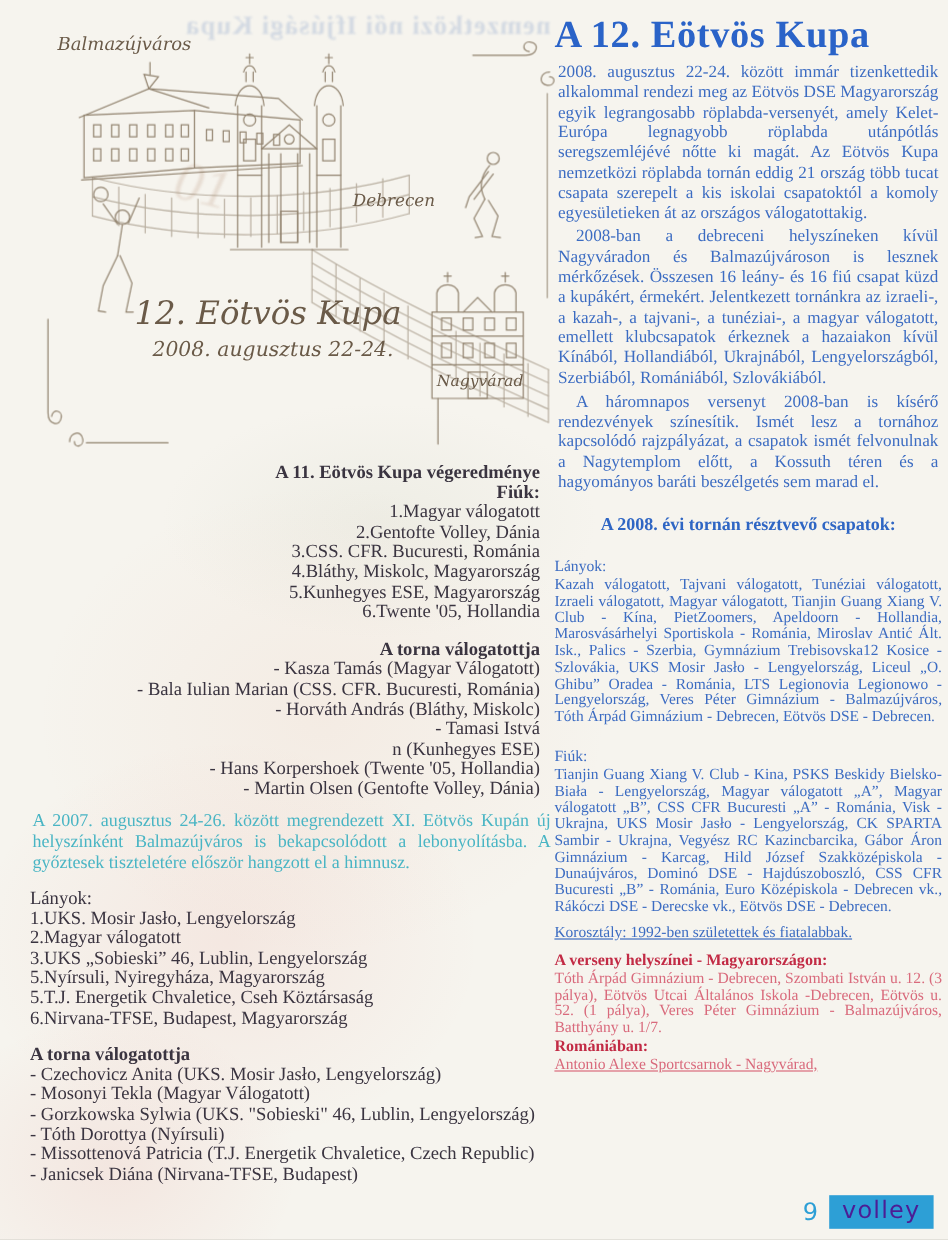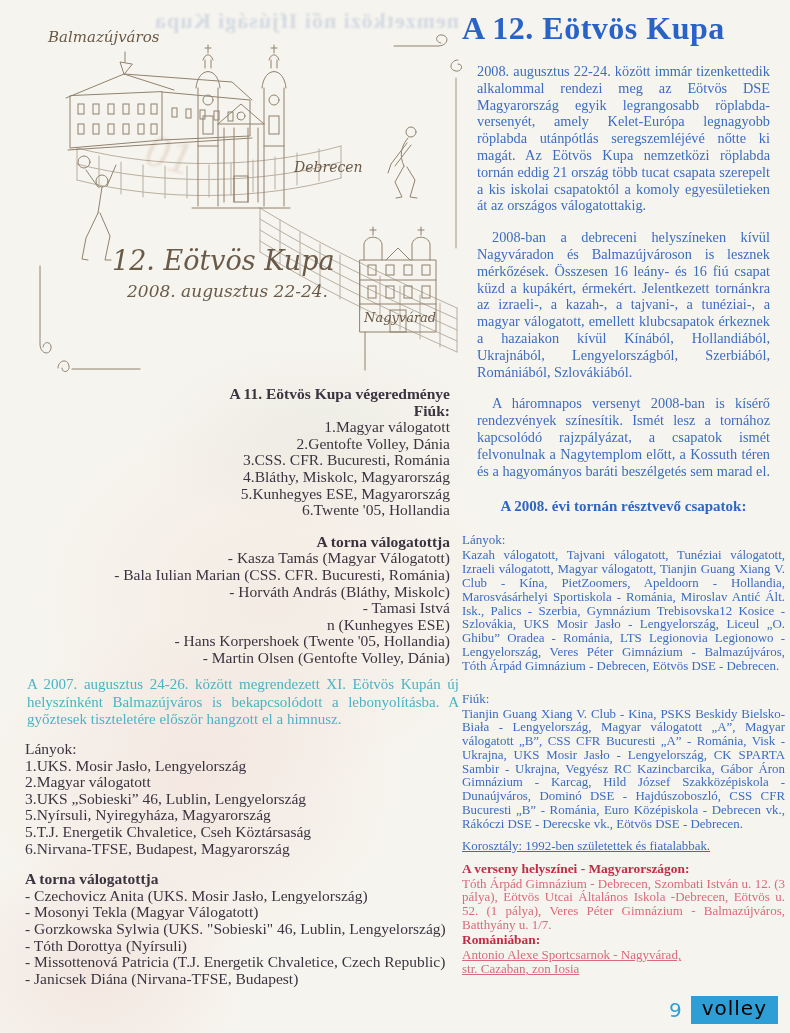--- a/index.html
+++ b/index.html
@@ -25,21 +25,21 @@
   }
   
   .sketch{position:absolute;left:12px;top:16px;width:450px;height:370px;}
   .hand{font-family:"DejaVu Serif",serif;font-style:italic;fill:#6a5a48;}
   
   .rcol{position:absolute;left:462px;top:0;width:323px;}
   .rtitle{
     color:#2a63c8;font-weight:bold;font-size:32px;
     letter-spacing:0.5px;margin:8px 0 4px 0;line-height:40px;
   }
-  .rcol p{color:#3c6cc2;font-size:14.3px;line-height:16.8px;text-align:justify;margin:15px;}
+  .rcol p{color:#3c6cc2;font-size:14.3px;line-height:16.8px;text-align:justify;margin:3px;}
   .rcol p.ind{text-indent:15px;}
   .rc-heading{
     text-align:center;color:#2f66c4;font-weight:bold;font-size:15px;margin-top:19px;
   }
   .group-label{color:#3c6cc2;font-size:13px;margin-top:17px;}
   .group-text{color:#3c6cc2;font-size:12.9px;line-height:13.8px;text-align:justify;margin-top:1px;}
   .age-line{color:#3c6cc2;font-size:12.9px;margin-top:7px;text-decoration:underline;}
   .red-heading{color:#c22b45;font-weight:bold;font-size:13.4px;margin-top:7px;}
   .red-text{color:#d96a7c;font-size:13px;line-height:13.7px;text-align:justify;}
   .red-line{color:#d96a7c;font-size:13px;line-height:13.7px;text-decoration:underline;}
@@ -51,21 +51,21 @@
     position:absolute;left:27px;top:676px;width:432px;color:#49b5c4;
     font-size:15px;line-height:17.6px;text-align:justify;
   }
   .lgirls{position:absolute;left:25px;top:741px;width:436px;font-size:15.5px;line-height:16.6px;}
   .lgirls .bold{font-weight:bold;}
   .lgirls .gap{height:14px;}
   
   .footer{position:absolute;right:12px;bottom:9px;display:flex;align-items:center;gap:9px;}
   .page-num{color:#2d9fd6;font-size:20px;font-family:"DejaVu Sans",sans-serif;}
   .volley-box{
-    background:#2d9fd6;color:#000000;font-family:"DejaVu Sans",sans-serif;
+    background:#2d9fd6;color:#4c1d95;font-family:"DejaVu Sans",sans-serif;
     font-size:20px;letter-spacing:1px;padding:1px 11px 5px 11px;line-height:22px;
   }
 </style>
 </head>
 <body>
 
 <div class="page">
 
   <div class="ghost-top">nemzetközi női Ifjúsági Kupa</div>
   <div class="ghost-wm">01</div>
@@ -231,21 +231,20 @@
     <div class="rc-heading">A 2008. évi tornán résztvevő csapatok:</div>
     <div class="group-label">Lányok:</div>
     <div class="group-text">Kazah válogatott, Tajvani válogatott, Tunéziai válogatott, Izraeli válogatott, Magyar válogatott, Tianjin Guang Xiang V. Club - Kína, PietZoomers, Apeldoorn - Hollandia, Marosvásárhelyi Sportiskola - Románia, Miroslav Antić Ált. Isk., Palics - Szerbia, Gymnázium Trebisovska12 Kosice - Szlovákia, UKS Mosir Jasło - Lengyelország, Liceul „O. Ghibu” Oradea - Románia, LTS Legionovia Legionowo - Lengyelország, Veres Péter Gimnázium - Balmazújváros, Tóth Árpád Gimnázium - Debrecen, Eötvös DSE - Debrecen.</div>
     <div class="group-label">Fiúk:</div>
     <div class="group-text">Tianjin Guang Xiang V. Club - Kina, PSKS Beskidy Bielsko-Biała - Lengyelország, Magyar válogatott „A”, Magyar válogatott „B”, CSS CFR Bucuresti „A” - Románia, Visk - Ukrajna, UKS Mosir Jasło - Lengyelország, CK SPARTA  Sambir - Ukrajna, Vegyész RC Kazincbarcika, Gábor Áron Gimnázium - Karcag, Hild József Szakközépiskola - Dunaújváros, Dominó DSE - Hajdúszoboszló, CSS CFR Bucuresti „B” - Románia, Euro Középiskola - Debrecen vk.,  Rákóczi DSE - Derecske vk., Eötvös DSE - Debrecen.</div>
     <div class="age-line">Korosztály: 1992-ben születettek és fiatalabbak.</div>
     <div class="red-heading">A verseny helyszínei - Magyarországon:</div>
     <div class="red-text">Tóth Árpád Gimnázium - Debrecen, Szombati István u. 12. (3 pálya), Eötvös Utcai Általános Iskola -Debrecen, Eötvös u. 52. (1 pálya), Veres Péter Gimnázium - Balmazújváros, Batthyány u. 1/7.</div>
     <div class="red-heading" style="margin-top:1px">Romániában:</div>
     <div class="red-line">Antonio Alexe Sportcsarnok - Nagyvárad,</div>
-    <div class="red-line">str. Cazaban, zon Iosia</div>
   </div>
 
   <div class="lresults">
     <div class="bold">A 11. Eötvös Kupa végeredménye</div>
     <div class="bold">Fiúk:</div>
     <div>1.Magyar válogatott</div>
     <div>2.Gentofte Volley, Dánia</div>
     <div>3.CSS. CFR. Bucuresti, Románia</div>
     <div>4.Bláthy, Miskolc, Magyarország</div>
     <div>5.Kunhegyes ESE, Magyarország</div>

